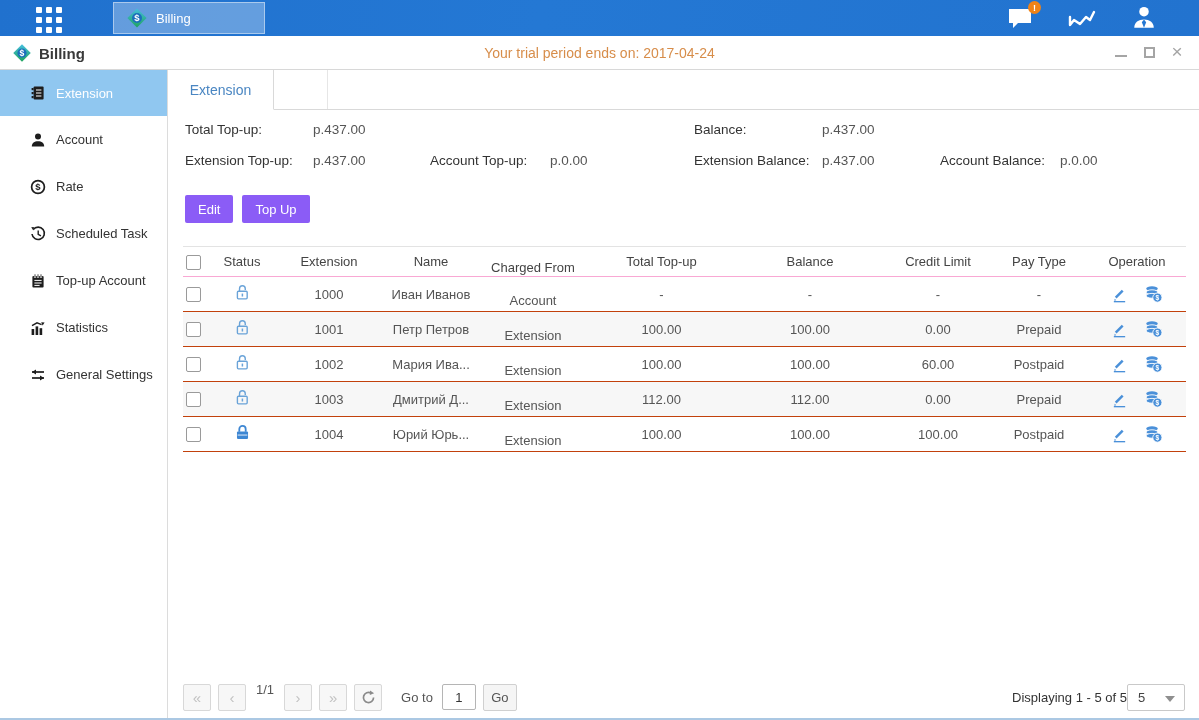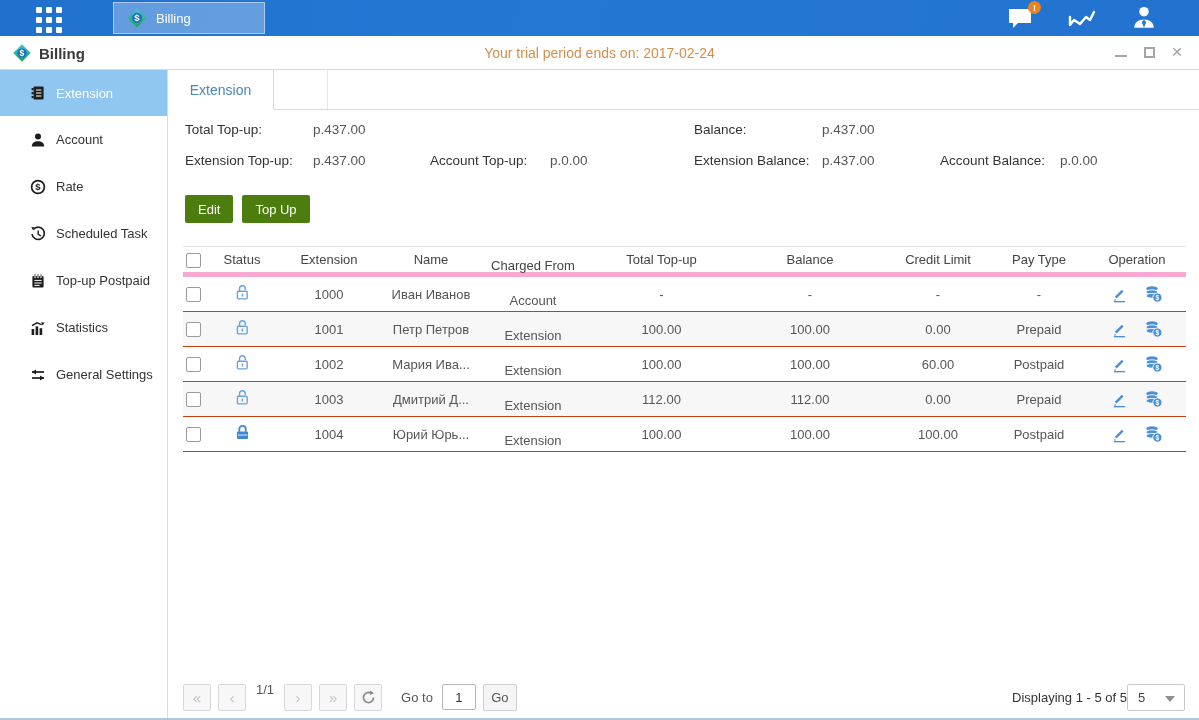--- a/index.html
+++ b/index.html
@@ -76,28 +76,28 @@
     margin:4px 0 0 17px;
     display:grid;
     grid-template-columns:128px 117px 120px 144px 128px 118px 120px 125px;
     grid-auto-rows:31px; align-items:center; font-size:13.5px;
   }
   .summary .lbl { font-weight:normal; color:#333; }
   .summary .val { color:#555; }
 
   .actions { margin:19px 0 0 17px; display:flex; gap:9px; }
   .btn-primary {
-    height:28px; padding:0 13px; background:#4d7c0f; color:#fff; border:none;
+    height:28px; padding:0 13px; background:#8b5cf6; color:#fff; border:none;
     border-radius:2px; font-size:13px; font-family:inherit; cursor:pointer;
   }
 
   
   .table { margin:23px 0 0 15px; width:1003px; }
   .tr { display:flex; align-items:center; height:35px; border-bottom:1px solid #c2410c; }
-  .tr.head { height:31px; border-top:1px solid #e3e3e3; border-bottom:5px solid #f9a8d4; }
+  .tr.head { height:31px; border-top:1px solid #e3e3e3; border-bottom:1px solid #f9a8d4; }
   .tr.stripe { background:#f7f7f7; }
   .td { text-align:center; font-size:13px; color:#555; overflow:hidden; white-space:nowrap; }
   .tr.head .td { color:#444; }
   .c0{width:28px; text-align:left; padding-left:3px;} .c1{width:62px;} .c2{width:112px;}
   .c3{width:92px;} .c4{width:112px;margin-top:12px;} .c5{width:145px;} .c6{width:152px;}
   .c7{width:104px;} .c8{width:98px;} .c9{width:98px; display:flex; justify-content:center; gap:16px; align-items:center;}
   .cb {
     display:inline-block; width:15px; height:15px; background:#fff;
     border:1px solid #9a9a9a; border-radius:2px; vertical-align:middle; cursor:pointer;
   }
@@ -210,21 +210,21 @@
                 <stop offset="1" stop-color="#1ea35c"></stop>
           </linearGradient>
             </defs>
           <rect x="4.2" y="4.2" width="13.6" height="13.6" transform="rotate(45 11 11)" fill="url(#g2)"></rect>
           <circle cx="11" cy="11" r="5" fill="#1b6fbb"></circle>
           <text x="11" y="14.4" font-size="9.5" font-weight="bold" fill="#fff" text-anchor="middle" font-family="Liberation Sans, sans-serif">$</text>
         </svg>
       </span>
       <span class="t">Billing</span>
     </div>
-    <div class="trial-msg">Your trial period ends on: 2017-02-24</div>
+    <div class="trial-msg">Your trial period ends on: 2017-04-24</div>
     <div class="win-controls">
       <span class="wc wc-min">
           <i></i>
         </span>
       <span class="wc wc-max">
           <i></i>
         </span>
       <span class="wc wc-close">×</span>
     </div>
   </div>
@@ -277,21 +277,21 @@
         <svg width="16" height="16" viewBox="0 0 16 16">
           <rect x="2.4" y="3" width="11.2" height="11.6" rx="1" fill="#1d1d1d"></rect>
           <rect x="4.2" y="1" width="1.6" height="3.4" fill="#1d1d1d" stroke="#fff" stroke-width="0.6"></rect>
           <rect x="7.2" y="1" width="1.6" height="3.4" fill="#1d1d1d" stroke="#fff" stroke-width="0.6"></rect>
           <rect x="10.2" y="1" width="1.6" height="3.4" fill="#1d1d1d" stroke="#fff" stroke-width="0.6"></rect>
           <line x1="4.4" y1="7.4" x2="11.6" y2="7.4" stroke="#fff" stroke-width="1"></line>
           <line x1="4.4" y1="10" x2="11.6" y2="10" stroke="#fff" stroke-width="1"></line>
           <line x1="4.4" y1="12.4" x2="9.6" y2="12.4" stroke="#fff" stroke-width="1"></line>
         </svg>
       </span>
-      <span>Top-up Postpaid</span>
+      <span>Top-up Account</span>
     </div>
     <div class="side-item">
       <span style="display:inline-flex;">
         <svg width="16" height="16" viewBox="0 0 16 16">
           <rect x="1.6" y="9" width="2.6" height="6" fill="#1d1d1d"></rect>
           <rect x="5.6" y="6.4" width="2.6" height="8.6" fill="#1d1d1d"></rect>
           <rect x="9.6" y="8.2" width="2.6" height="6.8" fill="#1d1d1d"></rect>
           <polyline points="2,5.6 7,2.8 11.6,4.6" fill="none" stroke="#1d1d1d" stroke-width="1.4"></polyline>
           <path d="M14.6 2.6 L11.2 2.2 L12.6 5.4 Z" fill="#1d1d1d"></path>
         </svg>

